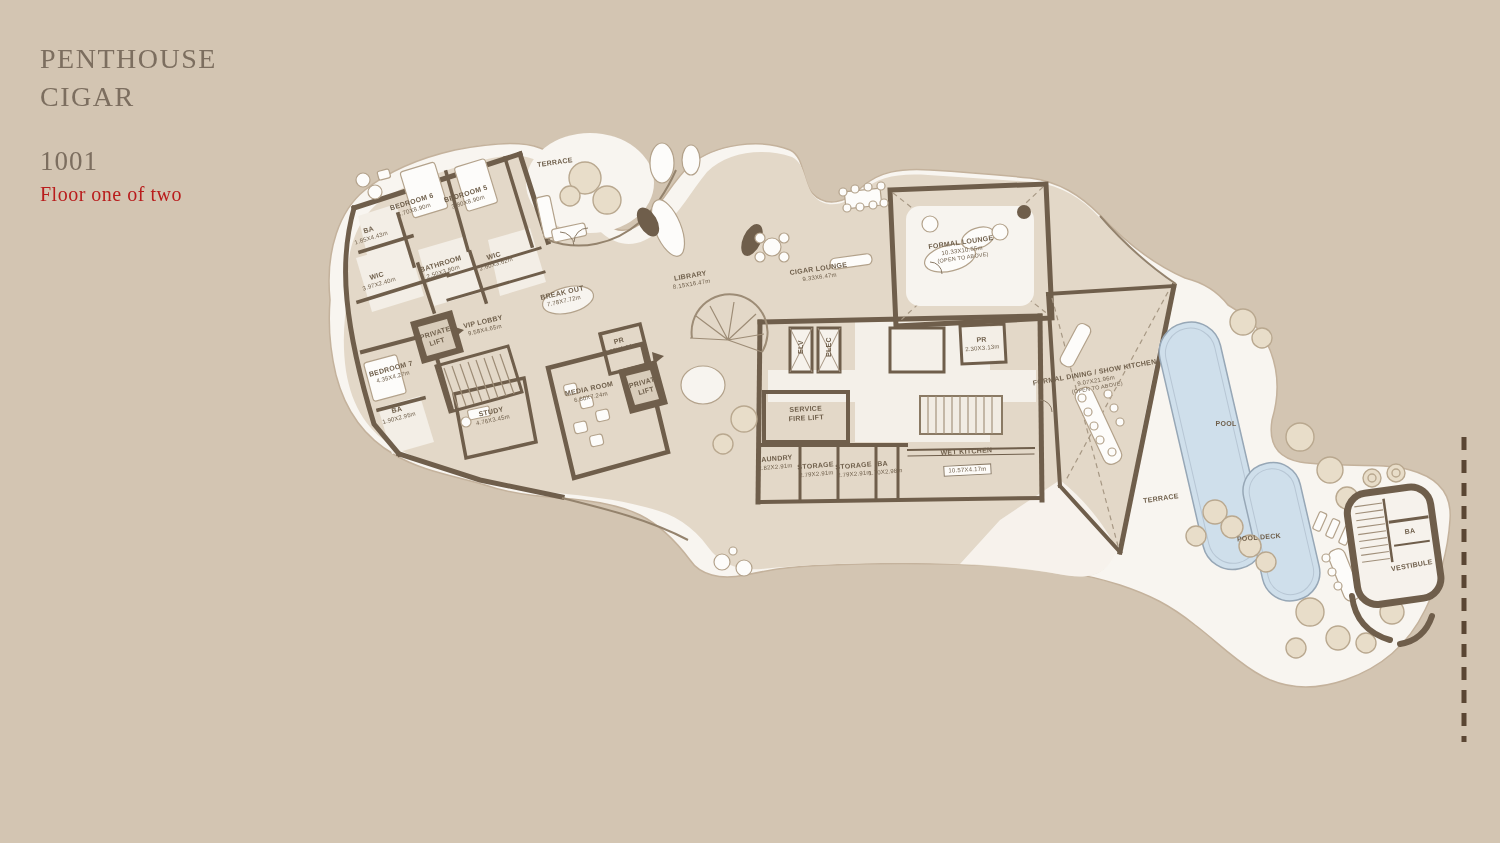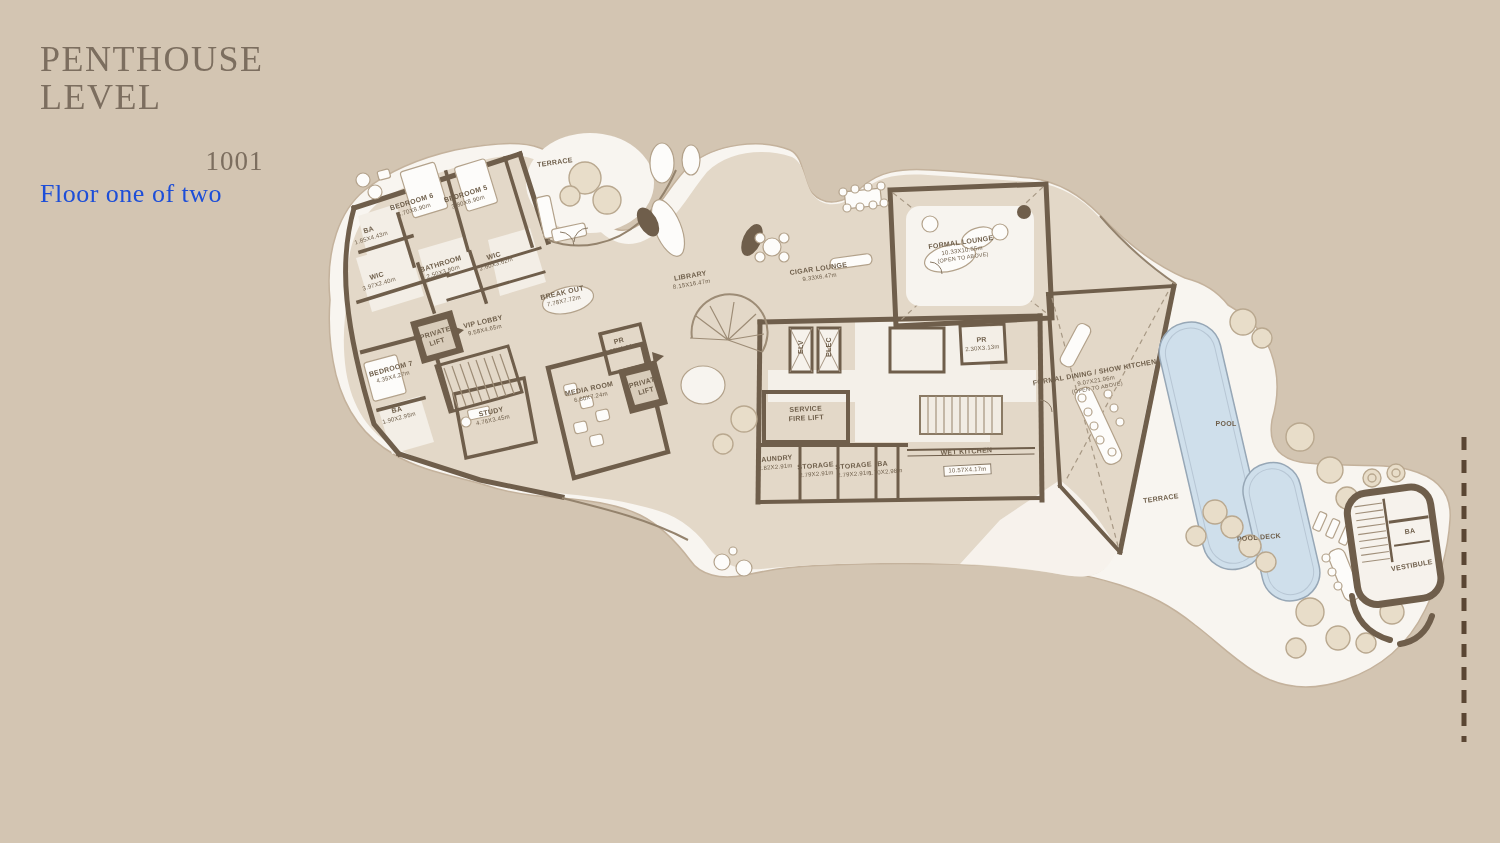--- a/index.html
+++ b/index.html
@@ -4,23 +4,23 @@
 <style>
   html,body{margin:0;padding:0;}
   body{
     width:1500px;height:843px;overflow:hidden;position:relative;
     background:#d3c5b2;
     font-family:"Liberation Sans",sans-serif;
   }
   .stage{position:absolute;inset:0;}
   
   .titleblock{position:absolute;left:40px;top:40px;color:#7c6e5f;font-family:"Liberation Serif",serif;}
-  .t-big{font-size:36px;letter-spacing:1.5px;line-height:38px;}
-  .t-mid{font-size:27px;letter-spacing:1px;line-height:35px;text-align:right;}
-  .t-sub{font-size:26px;letter-spacing:.5px;line-height:30px;color:#1d4ed8;}
+  .t-big{font-size:28px;letter-spacing:1.5px;line-height:38px;}
+  .t-mid{font-size:27px;letter-spacing:1px;line-height:35px;}
+  .t-sub{font-size:20px;letter-spacing:.5px;line-height:30px;color:#b91c1c;}
   .t-gap{height:28px;}
   
   svg{position:absolute;left:0;top:0;}
   
   .lbl{
     position:absolute;text-align:center;color:#6f5f4b;white-space:nowrap;
     transform:translate(-50%,-50%) rotate(var(--rot,0deg));
     pointer-events:none;line-height:1.25;
   }
   .lbl .nm{display:block;font-size:7px;font-weight:bold;letter-spacing:.3px;}
@@ -354,21 +354,21 @@
     <g stroke="#6f5e4b" fill="none" stroke-linecap="round">
       <path d="M1352,596 Q1356,630 1390,640" stroke-width="6"></path>
       <path d="M1400,644 Q1424,640 1432,616" stroke-width="6"></path>
     </g>
 
     <line x1="1464" y1="437" x2="1464" y2="742" stroke="#5a4633" stroke-width="5" stroke-dasharray="13 10"></line>
   </svg>
 
   <div class="titleblock">
     <div class="t-big">PENTHOUSE</div>
-    <div class="t-big">LEVEL</div>
+    <div class="t-big">CIGAR</div>
     <div class="t-gap"></div>
     <div class="t-mid">1001</div>
     <div class="t-sub">Floor one of two</div>
   </div>
 
   <div class="lbl" style="left:555px;top:163px;--rot:-8deg">
       <span class="nm">TERRACE</span>
     </div>
   <div class="lbl" style="left:413px;top:206px;--rot:-17deg">
       <span class="nm">BEDROOM 6</span>

